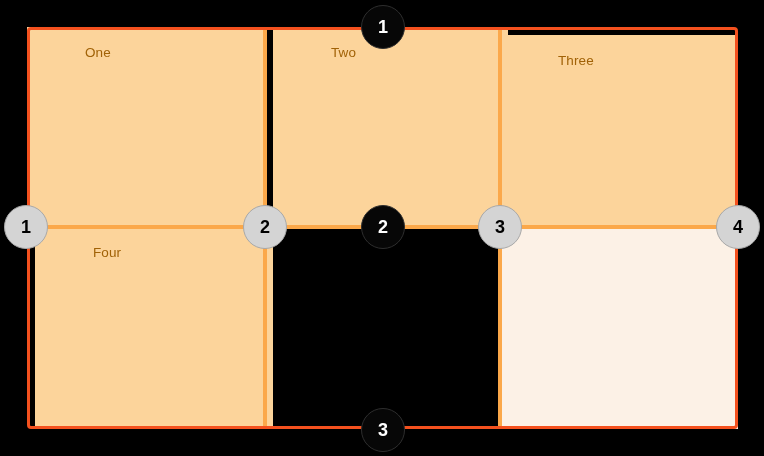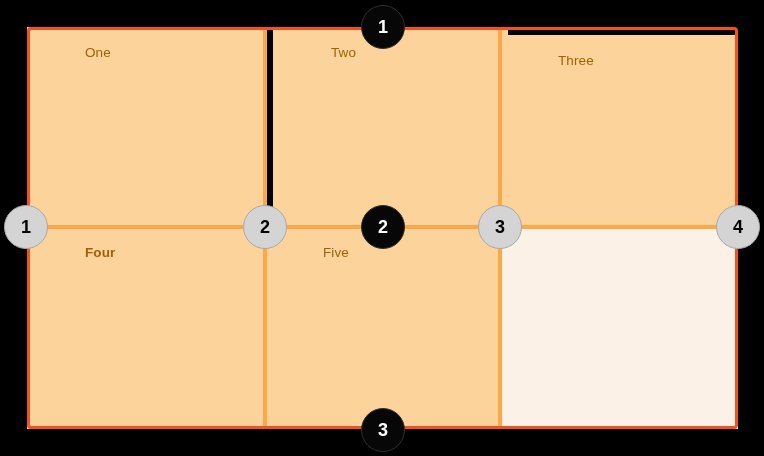--- a/index.html
+++ b/index.html
@@ -135,27 +135,24 @@
     </div>
 
     <div class="cell" style="left:246px; top:0px; width:235px; height:200px;">
       <span class="cell-label">Two</span>
     </div>
 
     <div class="cell" style="left:473px; top:8px; width:238px; height:200px;">
       <span class="cell-label">Three</span>
     </div>
 
-    <div class="cell" style="left:0px; top:200px; width:238px; height:202px;font-weight:bold;">
+    <div class="cell" style="left:8px; top:200px; width:238px; height:202px;">
       <span class="cell-label">Four</span>
     </div>
 
-    <div class="cell" style="left:238px; top:200px; width:235px; height:202px;">
-      <span class="cell-label">Five</span>
-    </div>
 
     <div class="cell empty-cell" style="left:473px; top:200px; width:238px; height:202px;">
       <span class="cell-label"></span>
     </div>
 
     <div class="divider-v" style="left:236px;"></div>
     <div class="divider-v" style="left:471px;"></div>
     <div class="divider-h" style="top:198px;"></div>
 
     <div class="grid-outline"></div>

